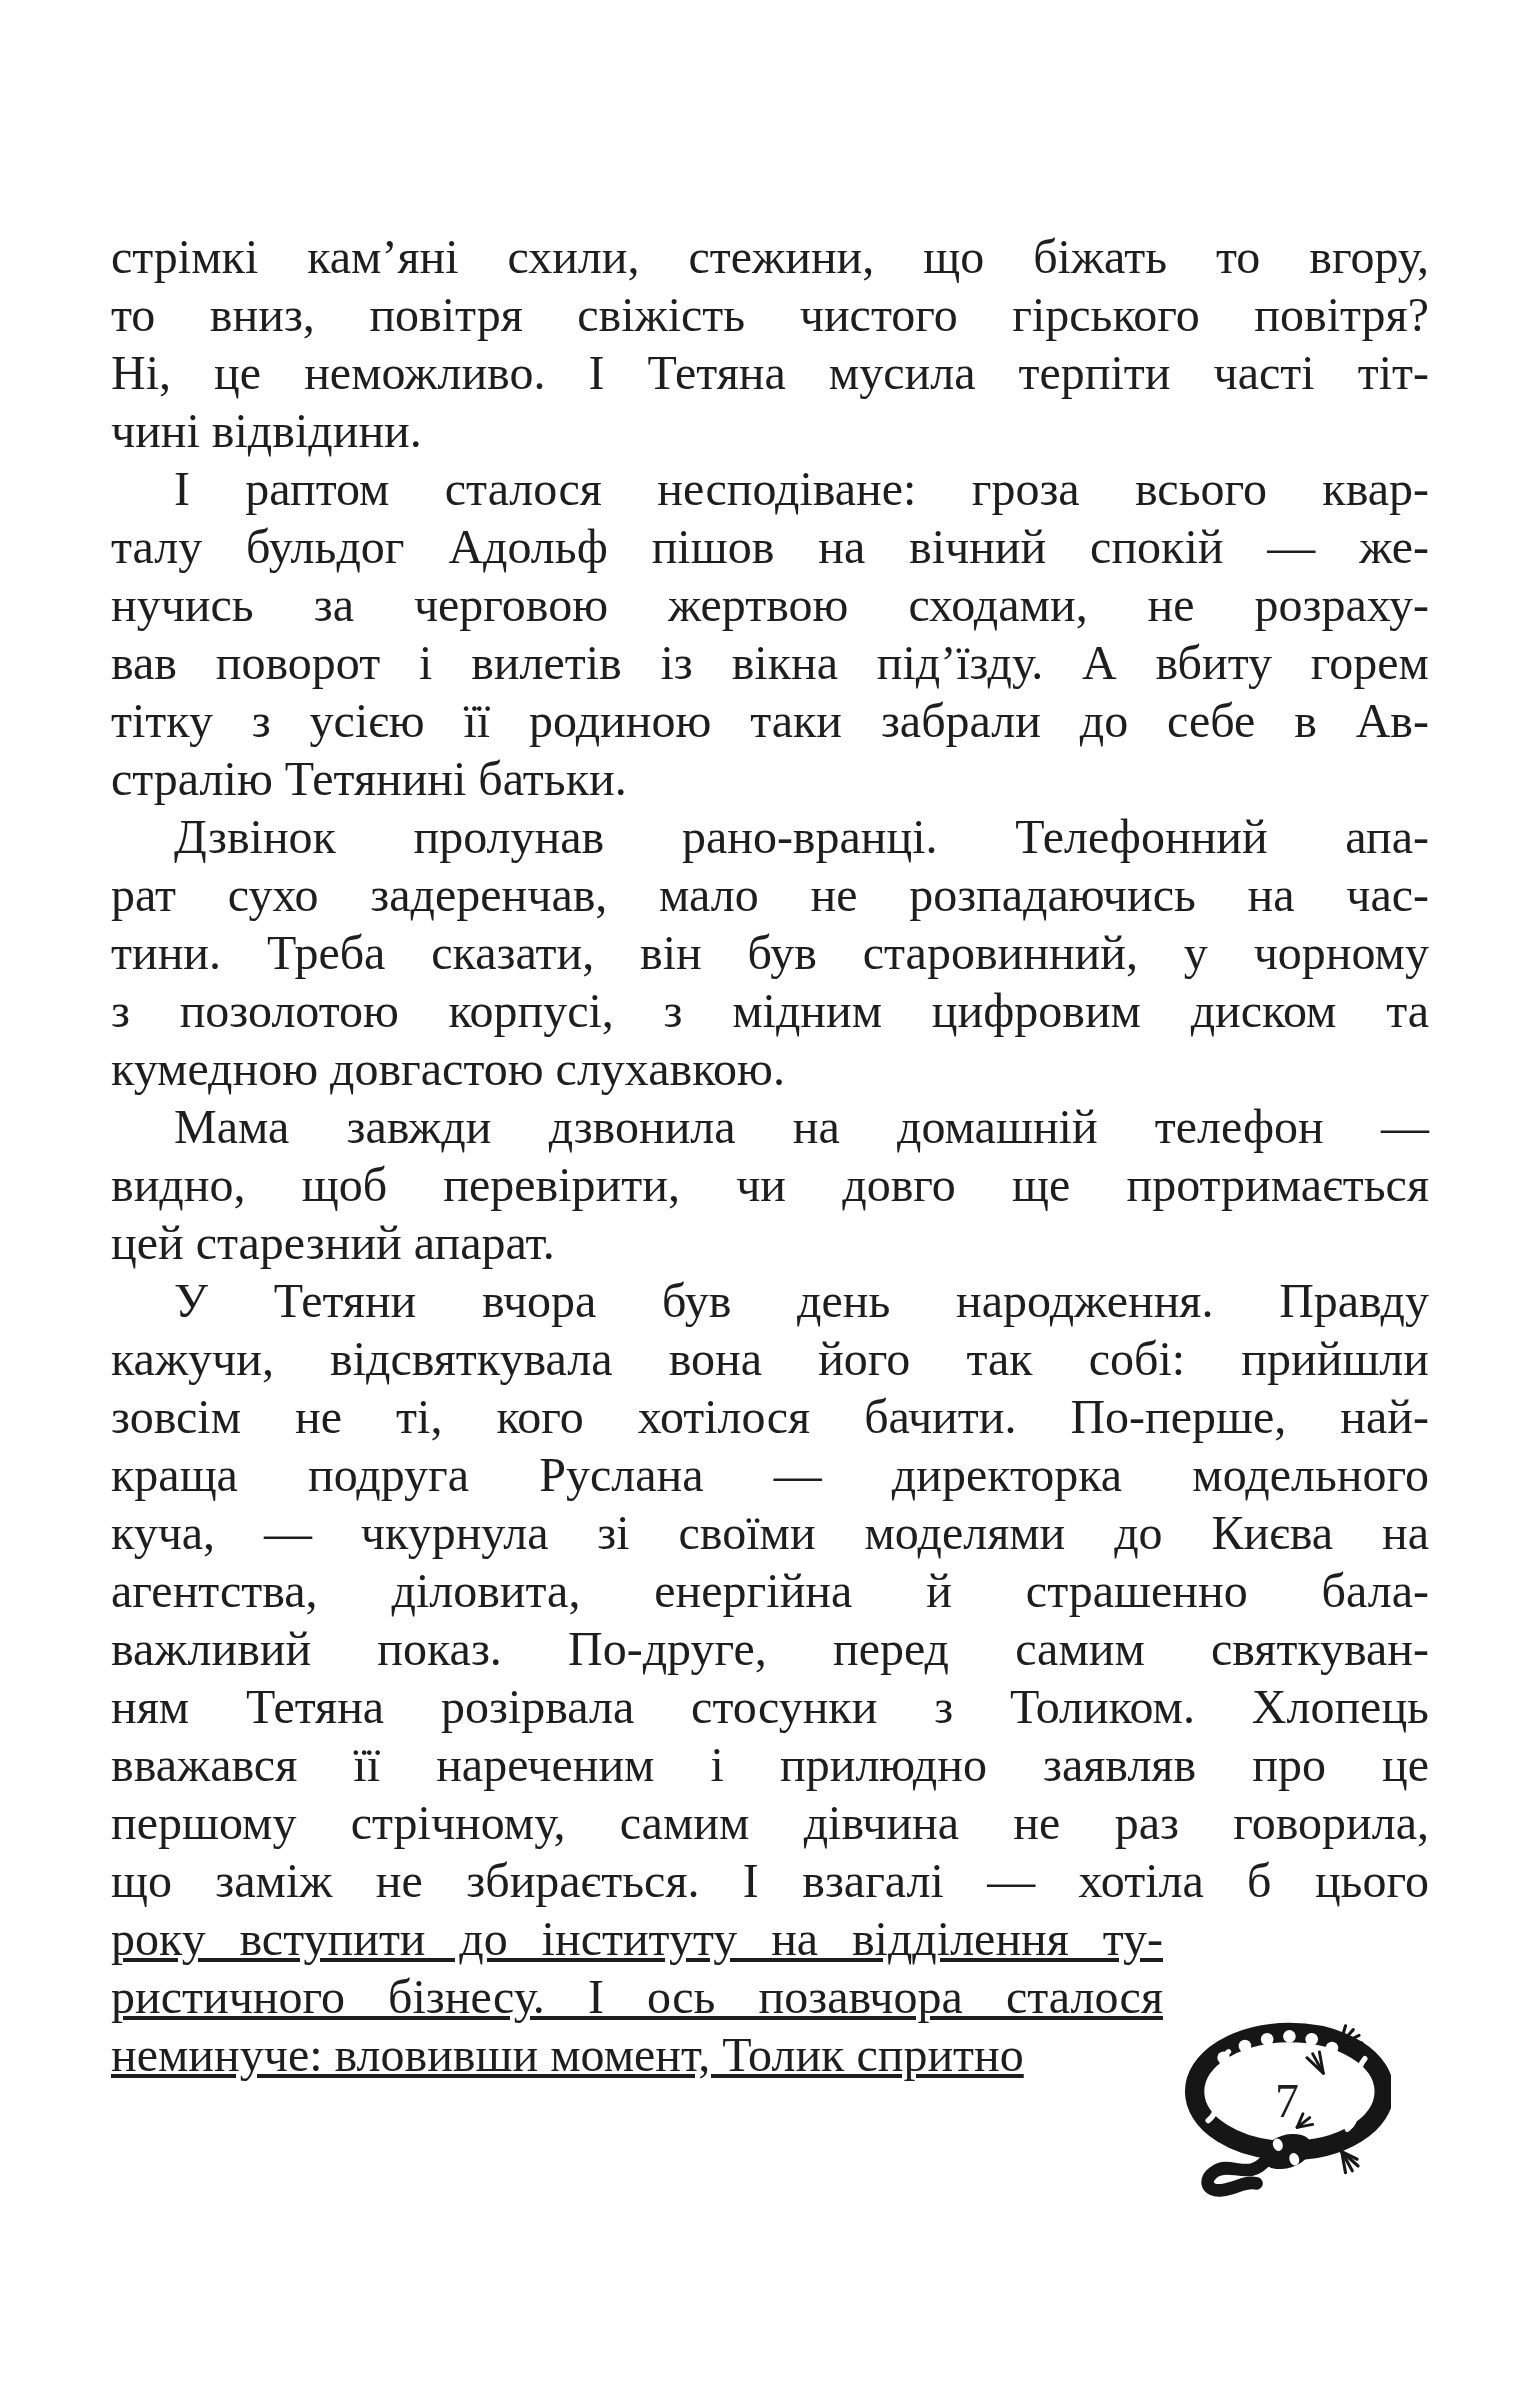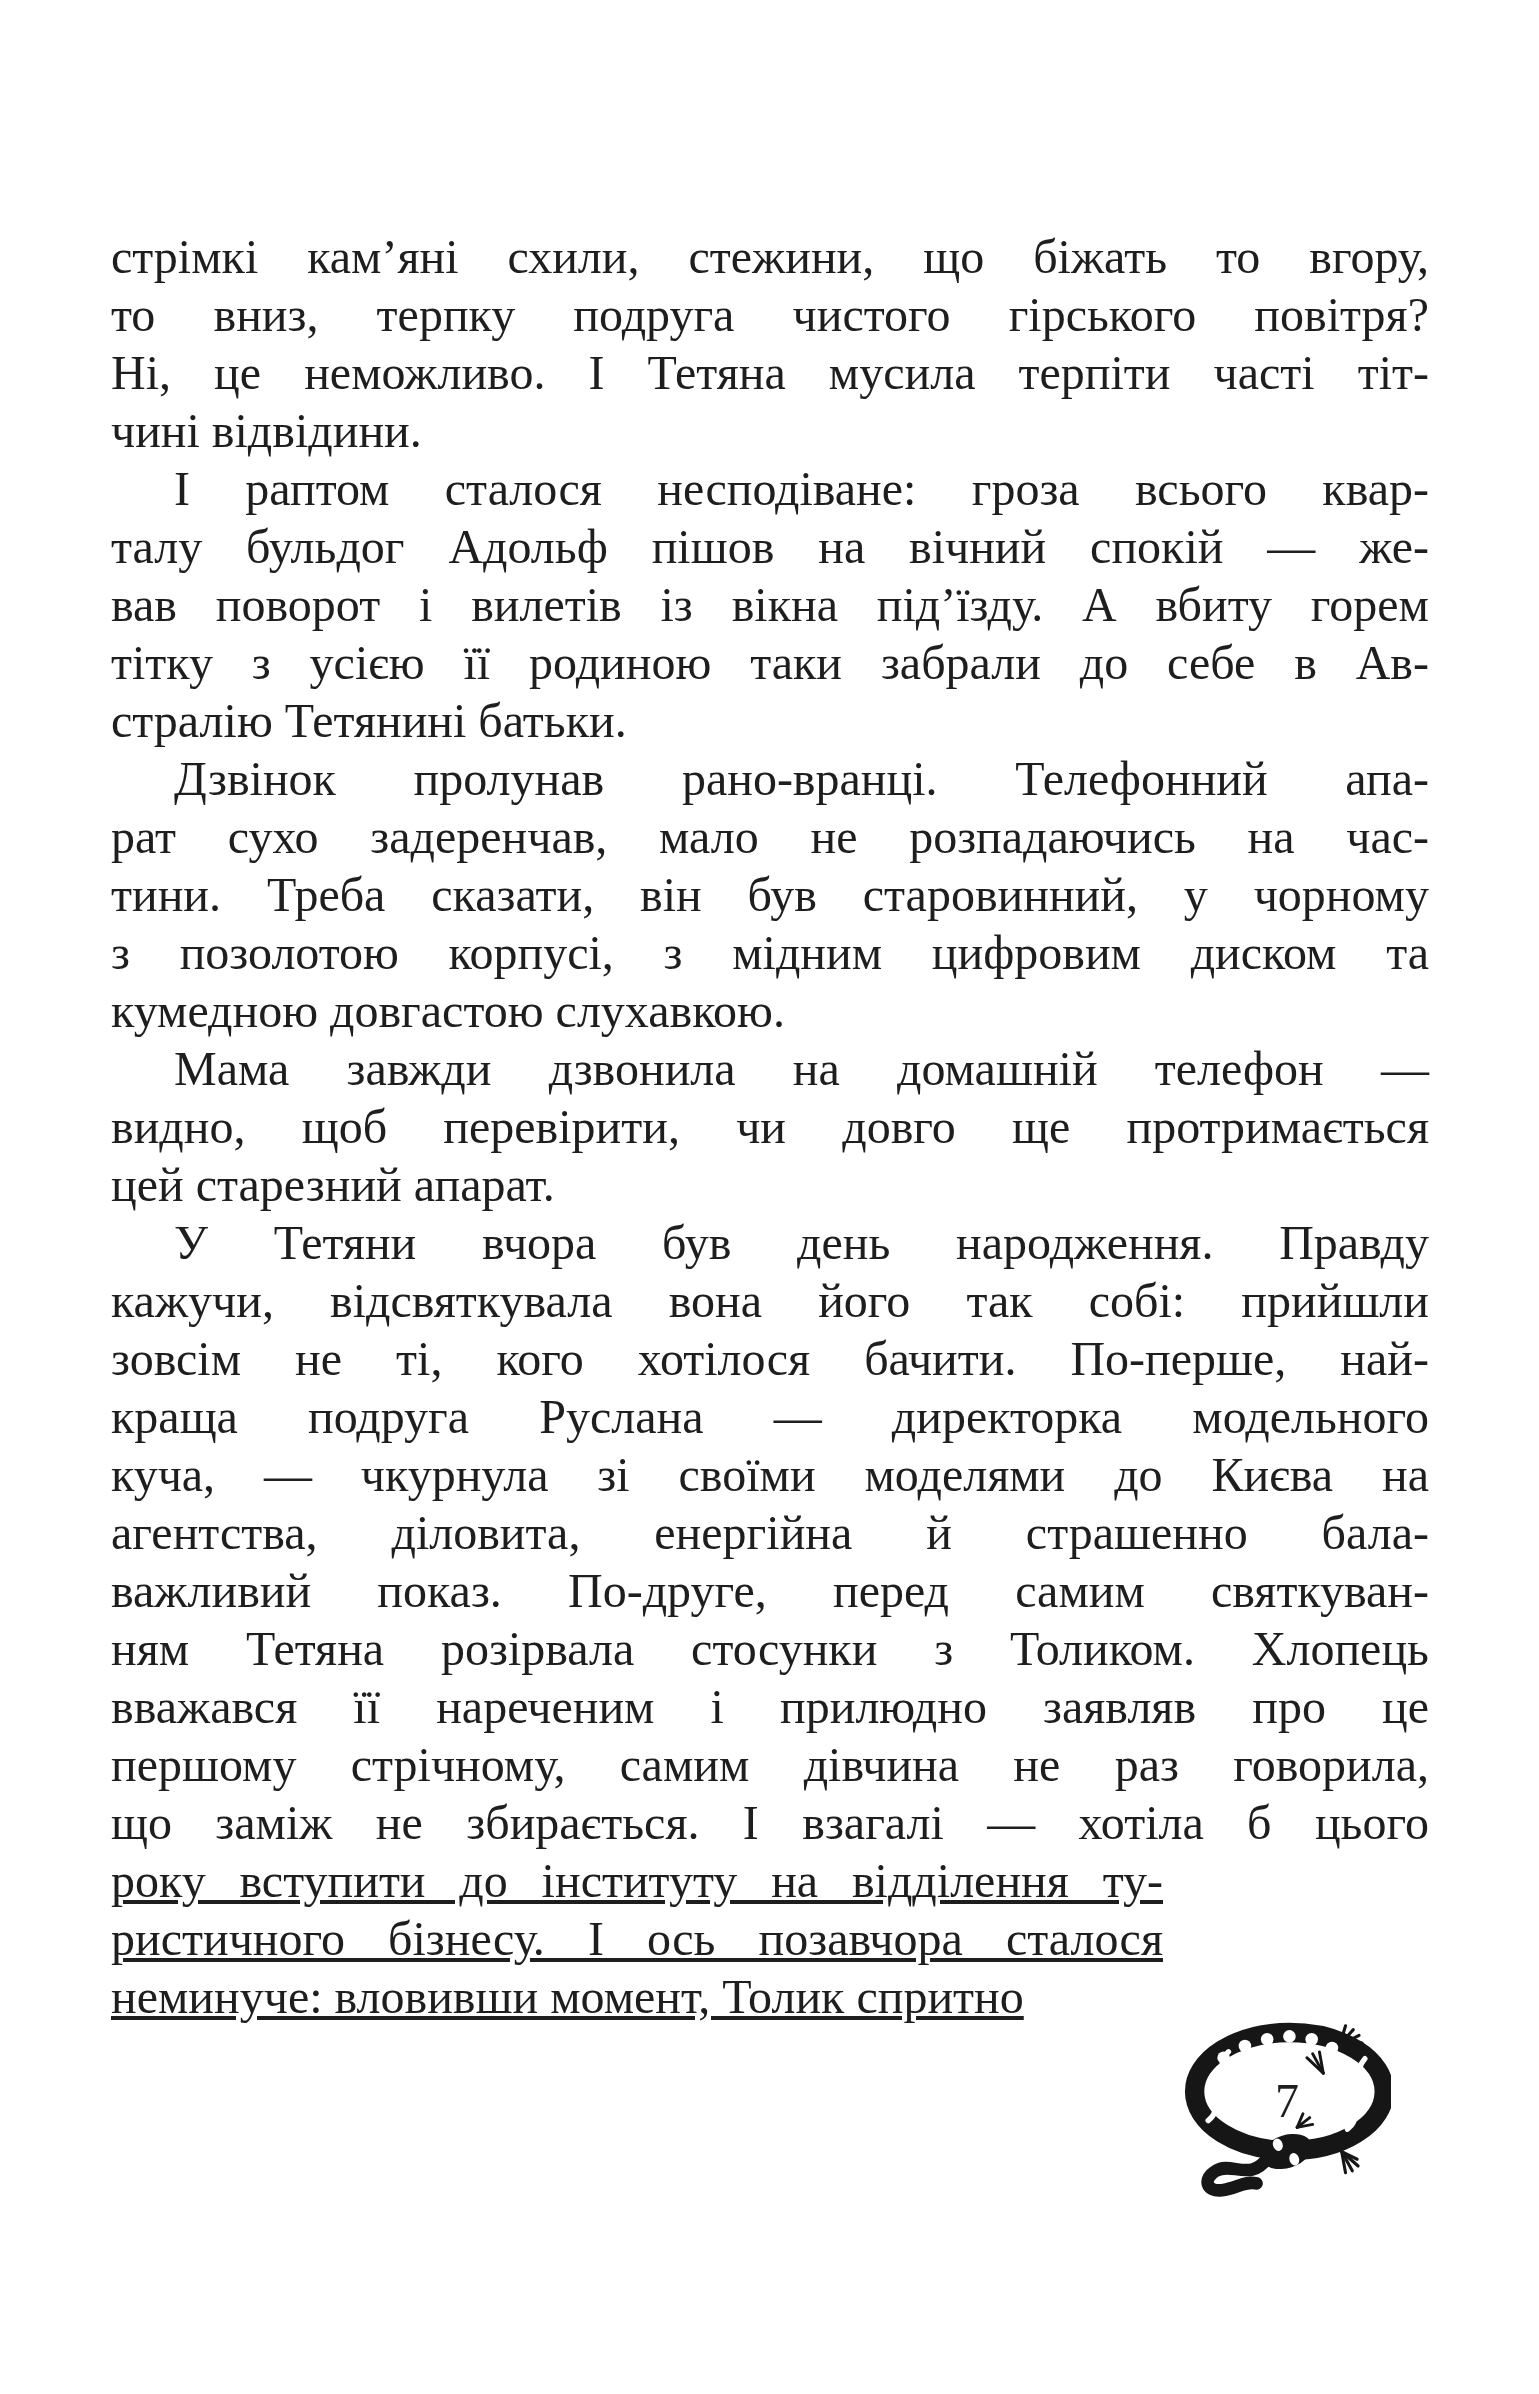--- a/index.html
+++ b/index.html
@@ -58,25 +58,26 @@
     color: #1e1e1e;
   }
 </style>
 </head>
 <body>
 
 <main class="page">
 
   <section class="text-column">
     <div class="line">стрімкі кам’яні схили, стежини, що біжать то вгору,</div>
-    <div class="line">то вниз, терпку подруга чистого гірського повітря?</div>
+    <div class="line">то вниз, повітря свіжість чистого гірського повітря?</div>
     <div class="line">Ні, це неможливо. І Тетяна мусила терпіти часті тіт-</div>
     <div class="line parlast">чині відвідини.</div>
     <div class="line indent">І раптом сталося несподіване: гроза всього квар-</div>
     <div class="line">талу бульдог Адольф пішов на вічний спокій — же-</div>
+    <div class="line">нучись за черговою жертвою сходами, не розраху-</div>
     <div class="line">вав поворот і вилетів із вікна під’їзду. А вбиту горем</div>
     <div class="line">тітку з усією її родиною таки забрали до себе в Ав-</div>
     <div class="line parlast">стралію Тетянині батьки.</div>
     <div class="line indent gap">Дзвінок пролунав рано-вранці. Телефонний апа-</div>
     <div class="line">рат сухо задеренчав, мало не розпадаючись на час-</div>
     <div class="line">тини. Треба сказати, він був старовинний, у чорному</div>
     <div class="line">з позолотою корпусі, з мідним цифровим диском та</div>
     <div class="line parlast">кумедною довгастою слухавкою.</div>
     <div class="line indent">Мама завжди дзвонила на домашній телефон —</div>
     <div class="line">видно, щоб перевірити, чи довго ще протримається</div>

